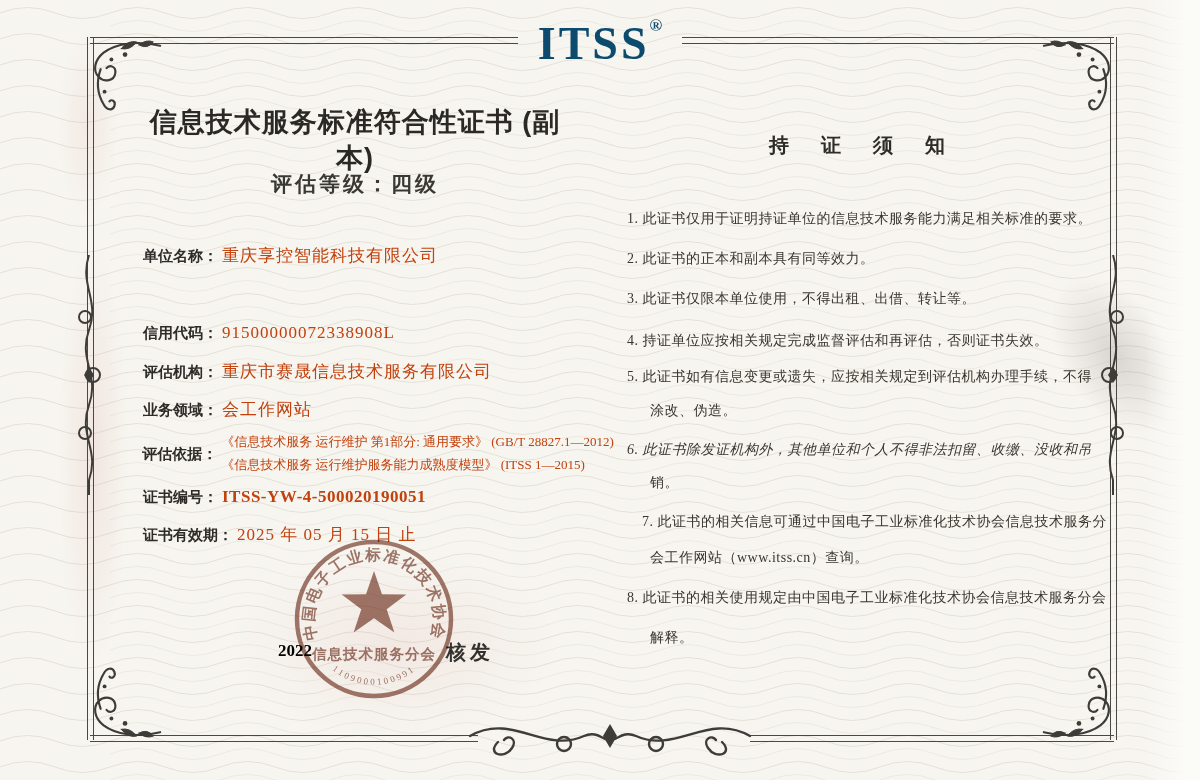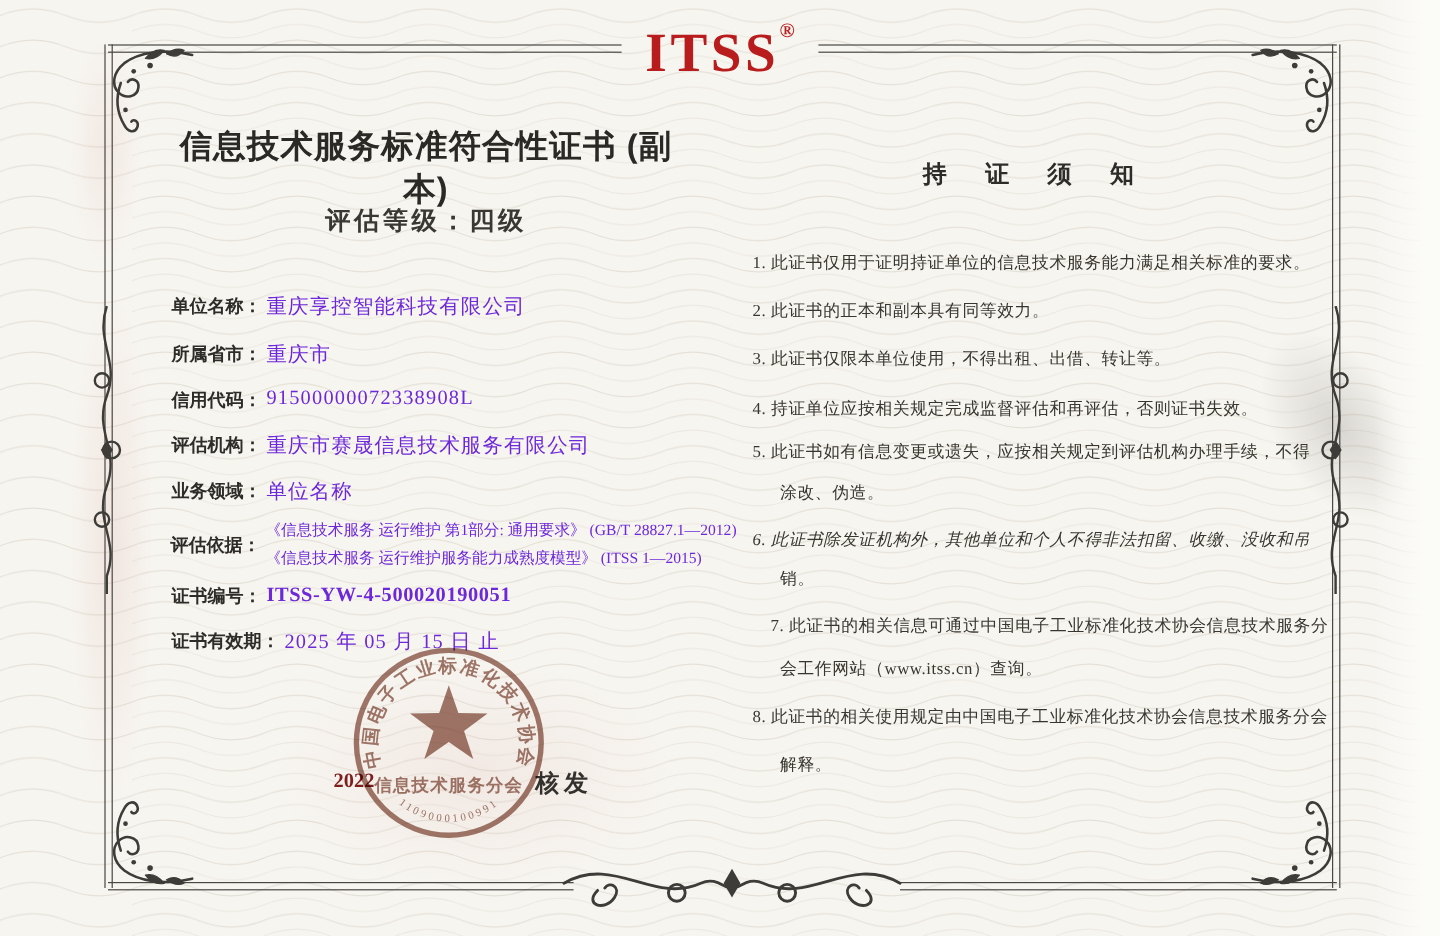--- a/index.html
+++ b/index.html
@@ -8,38 +8,38 @@
   .layer{position:absolute;inset:0;}
   svg{display:block;}
 
   
   .h2{position:absolute;height:5px;border-top:1.5px solid #4a4843;border-bottom:1.5px solid #4a4843;z-index:2;}
   .v2{position:absolute;width:5px;border-left:1.5px solid #4a4843;border-right:1.5px solid #4a4843;z-index:2;}
   .orn{position:absolute;z-index:3;}
 
   
   .logo{position:absolute;left:505px;top:16px;width:190px;text-align:center;z-index:3;
-        font-family:"Liberation Serif",serif;font-weight:bold;font-size:46px;letter-spacing:3px;color:#b91c1c;}
+        font-family:"Liberation Serif",serif;font-weight:bold;font-size:46px;letter-spacing:3px;color:#0c4a6e;}
   .logo sup{font-size:17px;vertical-align:28px;letter-spacing:0;}
 
   
   .title{position:absolute;left:130px;top:104px;width:450px;text-align:center;z-index:3;
          font-family:"Liberation Sans",sans-serif;font-weight:bold;font-size:27px;letter-spacing:1px;color:#2b2925;}
   .grade{position:absolute;left:130px;top:170px;width:450px;text-align:center;z-index:3;
          font-weight:bold;font-size:21px;letter-spacing:3px;color:#3a3832;}
-  .field{position:absolute;left:143px;display:flex;align-items:flex-start;z-index:3;width:470px;}
+  .field{position:absolute;left:143px;display:flex;align-items:center;z-index:3;width:470px;}
   .flabel{font-family:"Liberation Sans",sans-serif;font-weight:bold;font-size:15px;color:#2e2c28;
           white-space:nowrap;padding-top:2px;}
   .fvals{margin-left:4px;}
-  .fvals span{display:block;font-size:17px;color:#6d28d9;letter-spacing:1px;white-space:nowrap;}
+  .fvals span{display:block;font-size:17px;color:#c2410c;letter-spacing:1px;white-space:nowrap;}
   .field.small{align-items:center;justify-content:center;}
   .field.small .fvals span{font-size:13px;letter-spacing:0;line-height:23px;}
   .field.bold .fvals span{font-weight:bold;letter-spacing:0.5px;}
 
-  .issue-year{position:absolute;left:278px;top:641px;font-size:17px;font-weight:bold;color:#7f1d1d;z-index:3;}
+  .issue-year{position:absolute;left:278px;top:641px;font-size:17px;font-weight:bold;color:#000000;z-index:3;}
   .issue-suffix{position:absolute;left:446px;top:639px;font-family:"Liberation Sans",sans-serif;
                 font-weight:bold;font-size:20px;letter-spacing:4px;color:#33312d;z-index:3;}
   .seal{position:absolute;left:288px;top:533px;z-index:4;opacity:.88;mix-blend-mode:multiply;}
 
   
   .notice-head{position:absolute;left:640px;top:108px;width:440px;text-align:center;z-index:3;
                font-family:"Liberation Sans",sans-serif;font-weight:bold;font-size:20px;letter-spacing:6px;color:#2e2c28;margin-top:24px;}
   .nline{position:absolute;left:627px;width:480px;font-size:14px;color:#38362f;letter-spacing:.5px;
          white-space:nowrap;z-index:3;}
   .nline.cont{left:650px;}
@@ -162,42 +162,36 @@
   <div class="grade">
     <span>评估等级：</span><span>四级</span>
   </div>
 
   <div class="field" style="top:244px;">
     <span class="flabel">单位名称：</span>
     <span class="fvals">
         <span>重庆享控智能科技有限公司</span>
       </span>
   </div>
-  <div class="field" style="top:284px;">
-    <span class="flabel">所属省市：</span>
-    <span class="fvals">
-        <span>重庆市</span>
-      </span>
-  </div>
   <div class="field" style="top:322px;">
     <span class="flabel">信用代码：</span>
     <span class="fvals">
         <span>91500000072338908L</span>
       </span>
   </div>
   <div class="field" style="top:360px;">
     <span class="flabel">评估机构：</span>
     <span class="fvals">
         <span>重庆市赛晟信息技术服务有限公司</span>
       </span>
   </div>
   <div class="field" style="top:398px;">
     <span class="flabel">业务领域：</span>
     <span class="fvals">
-        <span>单位名称</span>
+        <span>会工作网站</span>
       </span>
   </div>
   <div class="field small" style="top:430px;">
     <span class="flabel">评估依据：</span>
     <span class="fvals">
       <span>《信息技术服务 运行维护 第1部分: 通用要求》 (GB/T 28827.1—2012)</span>
       <span>《信息技术服务 运行维护服务能力成熟度模型》 (ITSS 1—2015)</span>
     </span>
   </div>
   <div class="field bold" style="top:486px;">

